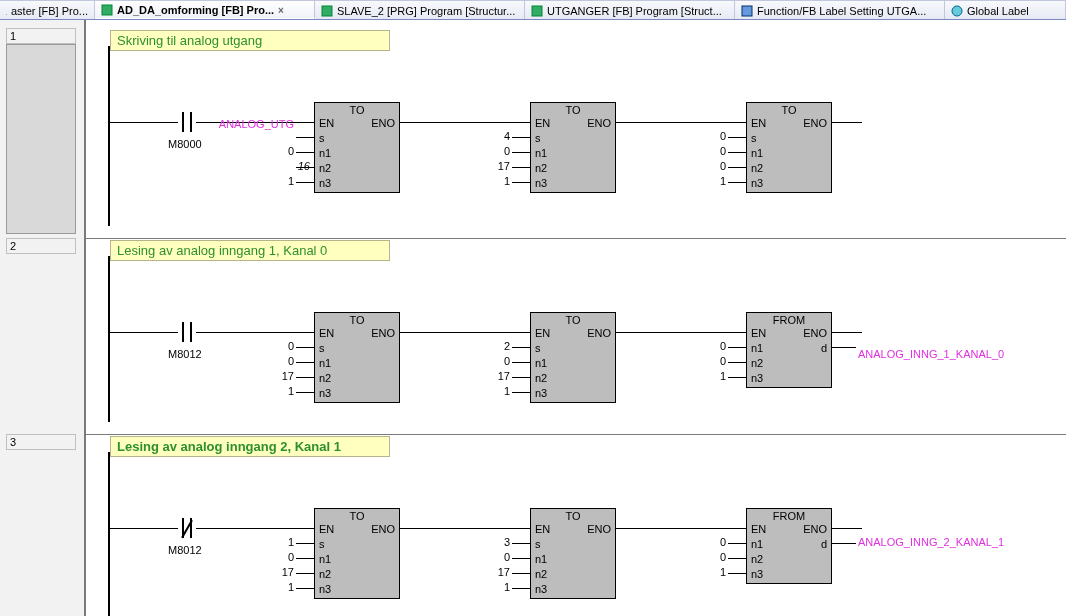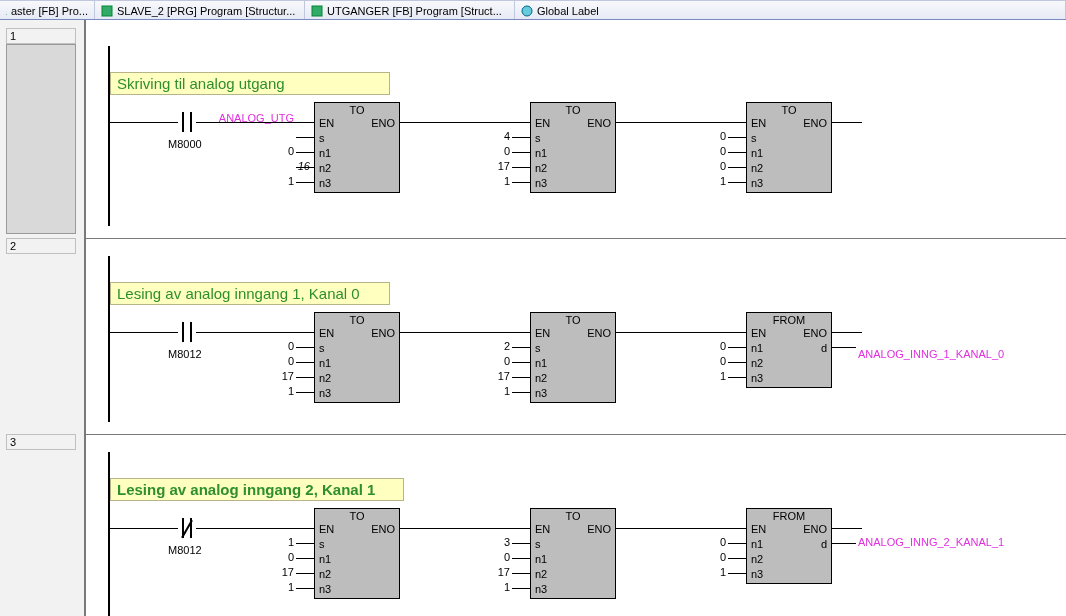--- a/index.html
+++ b/index.html
@@ -8,21 +8,21 @@
   .tab { display: flex; align-items: flex-end; gap: 4px; padding: 2px 6px; border-right: 1px solid #c0c7dc; border-top: 1px solid #c0c7dc; background: linear-gradient(#f8f9fc,#e7eaf5); cursor: pointer; white-space: nowrap; overflow: hidden; }
   .tab.active { background: linear-gradient(#fff,#f0f2f9); border-bottom: 1px solid #fff; font-weight: bold; }
   .tab-icon { width: 12px; height: 12px; display: inline-block; }
   .tab-close { width: 10px; height: 10px; color: #666; font-weight: bold; font-size: 10px; line-height: 10px; }
   .main { display: flex; height: 596px; }
   .gutter { width: 86px; background: #f2f2f2; border-right: 2px solid #7a7a7a; }
   .row-num { position: absolute; left: 6px; width: 70px; text-align: left; color: #000; padding: 1px 3px; border: 1px solid #c0c0c0; background: #f2f2f2; font-size: 11px; }
   .canvas { position: relative; flex: 1;
     background-image: radial-gradient(circle, #444 0.6px, transparent 0.6px);
     background-size: 10px 10px; background-position: 3px 3px; }
-  .rung-label { position: absolute; left: 24px; padding: 2px 28px 2px 6px; background: #ffffc0; border: 1px solid #b5b589; color: #2f8f2f; font-size: 15px; margin-top: 42px; }
+  .rung-label { position: absolute; left: 24px; padding: 2px 28px 2px 6px; background: #ffffc0; border: 1px solid #b5b589; color: #2f8f2f; font-size: 13px; }
   .rung-sep { position: absolute; left: 0; right: 0; border-top: 1px solid #7a7a7a; }
   .wire { position: absolute; background: #000; }
   .contact { position: absolute; width: 18px; height: 20px; }
   .contact::before, .contact::after { content: ""; position: absolute; top: 0; bottom: 0; width: 2px; background: #000; }
   .contact::before { left: 4px; } .contact::after { right: 4px; }
   .contact-nc .slash { position: absolute; left: -1px; top: 10px; width: 20px; height: 2px; background: #000; transform: rotate(-60deg); }
   .contact-label { position: absolute; font-size: 11px; color: #000; margin-top: 40px; }
   .fb { position: absolute; width: 86px; background: #bdbdbd; border: 1px solid #000; }
   .fb-title { text-align: center; font-size: 11px; padding-top: 1px; }
   .fb-row { display: flex; justify-content: space-between; padding: 0 4px; height: 15px; line-height: 15px; }
@@ -34,31 +34,44 @@
 </head>
 <body>
 
 <div class="tabbar">
   <div class="tab" style="width:95px">
     <span class="tab-icon"><svg viewBox="0 0 12 12">
           <rect x="1" y="1" width="10" height="10" fill="#3a6" stroke="#083"></rect>
         </svg></span>
     <span>aster [FB] Pro...</span>
   </div>
+  <div class="tab active" style="width:220px">
+    <span class="tab-icon"><svg viewBox="0 0 12 12">
+          <rect x="1" y="1" width="10" height="10" fill="#3a6" stroke="#083"></rect>
+        </svg></span>
+    <span>AD_DA_omforming [FB] Pro...</span>
+    <span class="tab-close">×</span>
+  </div>
   <div class="tab" style="width:210px">
     <span class="tab-icon"><svg viewBox="0 0 12 12">
           <rect x="1" y="1" width="10" height="10" fill="#3a6" stroke="#083"></rect>
         </svg></span>
     <span>SLAVE_2 [PRG] Program [Structur...</span>
   </div>
   <div class="tab" style="width:210px">
     <span class="tab-icon"><svg viewBox="0 0 12 12">
           <rect x="1" y="1" width="10" height="10" fill="#3a6" stroke="#083"></rect>
         </svg></span>
     <span>UTGANGER [FB] Program [Struct...</span>
+  </div>
+  <div class="tab" style="width:210px">
+    <span class="tab-icon"><svg viewBox="0 0 12 12">
+          <rect x="1" y="1" width="10" height="10" fill="#69d" stroke="#036"></rect>
+        </svg></span>
+    <span>Function/FB Label Setting UTGA...</span>
   </div>
   <div class="tab" style="flex:1">
     <span class="tab-icon"><svg viewBox="0 0 12 12">
           <circle cx="6" cy="6" r="5" fill="#6cd" stroke="#068"></circle>
         </svg></span>
     <span>Global Label</span>
   </div>
 </div>
 
 <div class="main">
@@ -93,21 +106,21 @@
         <div class="fb-row">
           <span>n2</span>
           <span></span>
         </div>
         <div class="fb-row">
           <span>n3</span>
           <span></span>
         </div>
       </div>
       <div class="pin-wire" style="left: 210px; top: 116.5px; width: 18px;"></div>
-      <div class="pin-label" style="left: 128px; top: 92px; width: 80px; color: rgb(224, 48, 224); text-align: right;">ANALOG_UTG</div>
+      <div class="pin-label" style="left: 128px; top: 98px; width: 80px; color: rgb(224, 48, 224); text-align: right;">ANALOG_UTG</div>
       <div class="pin-wire" style="left: 210px; top: 131.5px; width: 18px;"></div>
       <div class="pin-label" style="left: 128px; top: 124.5px; width: 80px; color: rgb(0, 0, 0);">0</div>
       <div class="pin-wire" style="left: 210px; top: 146.5px; width: 18px;"></div>
       <div class="pin-label" style="left: 144px; top: 139.5px; width: 80px; color: rgb(0, 0, 0); font-style: italic;">16</div>
       <div class="pin-wire" style="left: 210px; top: 161.5px; width: 18px;"></div>
       <div class="pin-label" style="left: 128px; top: 154.5px; width: 80px; color: rgb(0, 0, 0);">1</div>
       <div class="wire" style="left: 314px; top: 101.5px; width: 130px; height: 1px;"></div>
       <div class="fb" style="left: 444px; top: 82px; height: 91px;">
         <div class="fb-title">TO</div>
         <div class="fb-row">

